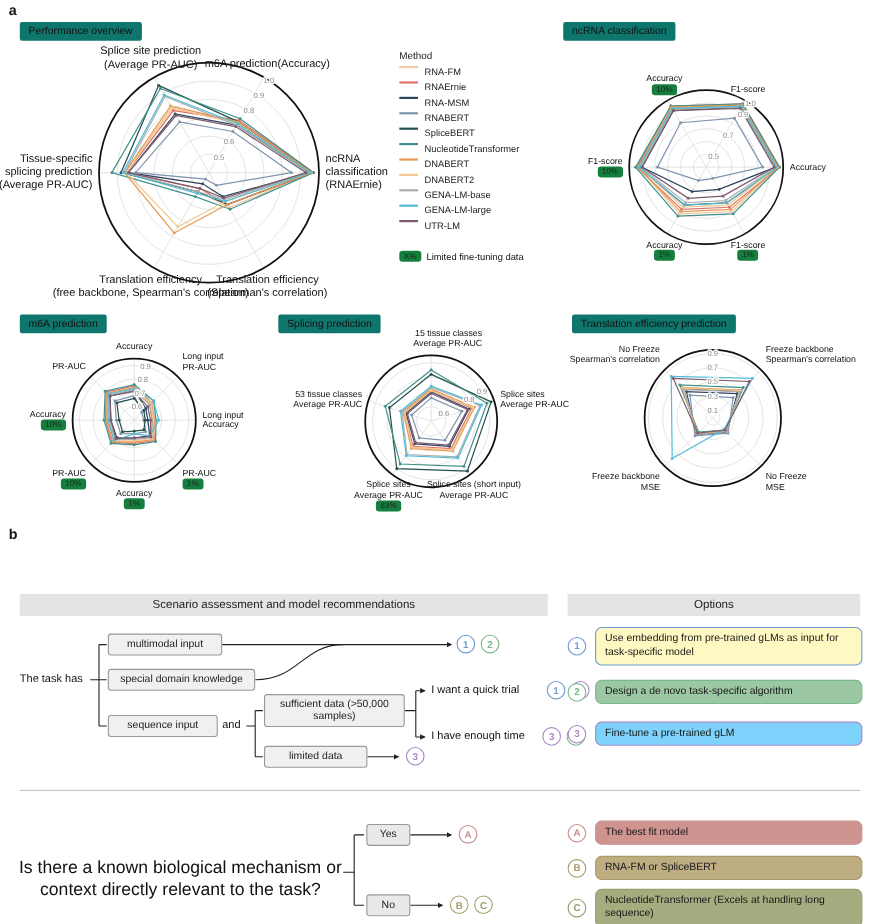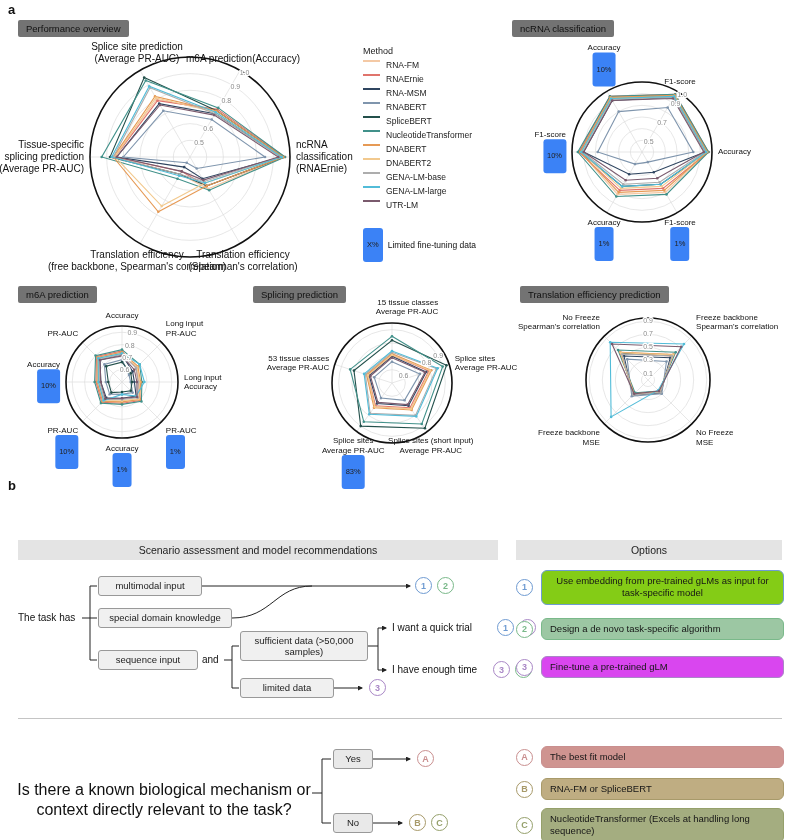--- a/index.html
+++ b/index.html
@@ -1,19 +1,19 @@
 <!DOCTYPE html>
 <html><head>
 <meta charset="utf-8">
 <style>
   html,body{margin:0;padding:0;background:#fff}
   body{width:799px;height:840px;position:relative;font-family:"Liberation Sans",sans-serif;color:#111;overflow:hidden}
   .panel-label{position:absolute;font-weight:bold;font-size:13px}
-  .title-pill{position:absolute;background:#737373;color:#111;font-size:9.5px;padding:3px 8px;border-radius:2px;white-space:nowrap}
-  .pct-pill{background:#3b82f6;color:#222;font-size:7.5px;padding:12px 4px;border-radius:3px;display:inline-block;line-height:10px}
+  .title-pill{position:absolute;background:#0f766e;color:#111;font-size:9.5px;padding:3px 8px;border-radius:2px;white-space:nowrap}
+  .pct-pill{background:#15803d;color:#222;font-size:7.5px;padding:0 4px;border-radius:3px;display:inline-block;line-height:10px}
   
   .radar{position:absolute;overflow:visible}
   .radar svg{position:absolute;left:0;top:0;overflow:visible}
   .axis-label{position:absolute;line-height:1.18;white-space:nowrap;color:#111}
   .radar-lg .axis-label{font-size:10px}
   .radar-sm .axis-label{font-size:8px}
   
   .legend{position:absolute;left:363px;top:46px;width:150px}
   .legend-title{font-size:9px;color:#222;margin-bottom:4px}
   .legend-item{display:flex;gap:6px;height:14px;font-size:8.5px;color:#222}
@@ -745,29 +745,29 @@
   <span class="badges" style="left:417px;top:272px">
       <span class="badge" style="border-color: rgb(201, 143, 143); color: rgb(201, 143, 143);">A</span>
     </span>
   <span class="badges" style="left:409px;top:336px">
       <span class="badge" style="border-color: rgb(168, 154, 106); color: rgb(168, 154, 106);">B</span>
       <span class="badge" style="border-color: rgb(149, 160, 107); color: rgb(149, 160, 107);">C</span>
     </span>
 
   <div class="opt-row" style="top:92px">
     <span class="badge" style="border-color: rgb(111, 155, 210); color: rgb(111, 155, 210);">1</span>
-    <div class="opt-box" style="background: #84cc16; border-color: rgb(111, 155, 210); text-align: center;"><span>Use embedding from pre-trained gLMs as input for task-specific model</span></div>
+    <div class="opt-box" style="background: #fef9c3; border-color: rgb(111, 155, 210);"><span>Use embedding from pre-trained gLMs as input for task-specific model</span></div>
   </div>
   <div class="opt-row" style="top:140px">
     <span class="badge" style="border-color: rgb(122, 185, 138); color: rgb(122, 185, 138);">2</span>
     <div class="opt-box" style="background: rgb(156, 199, 163); border-color: rgb(122, 185, 138);"><span>Design a de novo task-specific algorithm</span></div>
   </div>
   <div class="opt-row" style="top:178px">
     <span class="badge" style="border-color: rgb(169, 135, 198); color: rgb(169, 135, 198);">3</span>
-    <div class="opt-box" style="background: #d946ef; border-color: rgb(169, 135, 198);"><span>Fine-tune a pre-trained gLM</span></div>
+    <div class="opt-box" style="background: #7dd3fc; border-color: rgb(169, 135, 198);"><span>Fine-tune a pre-trained gLM</span></div>
   </div>
   <div class="opt-row" style="top:268px">
     <span class="badge" style="border-color: rgb(201, 143, 143); color: rgb(201, 143, 143);">A</span>
     <div class="opt-box" style="background: rgb(207, 148, 144); border-color: rgb(201, 143, 143);"><span>The best fit model</span></div>
   </div>
   <div class="opt-row" style="top:300px">
     <span class="badge" style="border-color: rgb(168, 154, 106); color: rgb(168, 154, 106);">B</span>
     <div class="opt-box" style="background: rgb(191, 173, 130); border-color: rgb(168, 154, 106);"><span>RNA-FM or SpliceBERT</span></div>
   </div>
   <div class="opt-row" style="top:330px">

